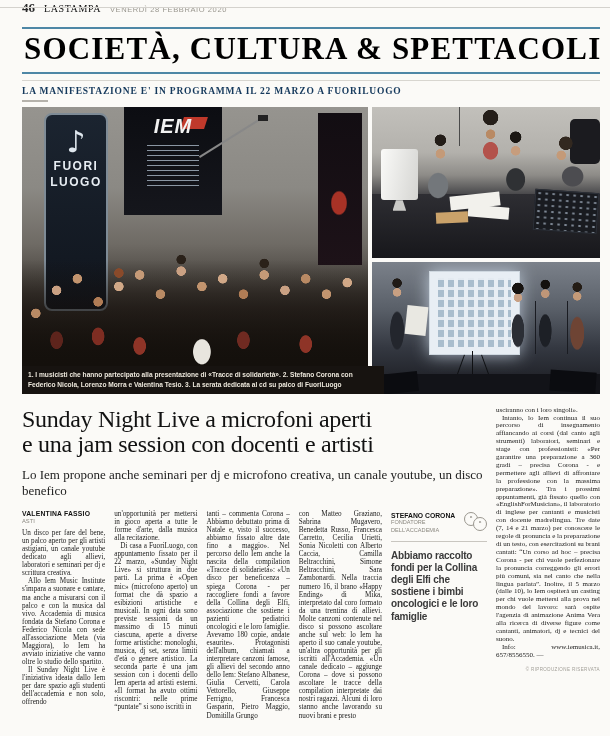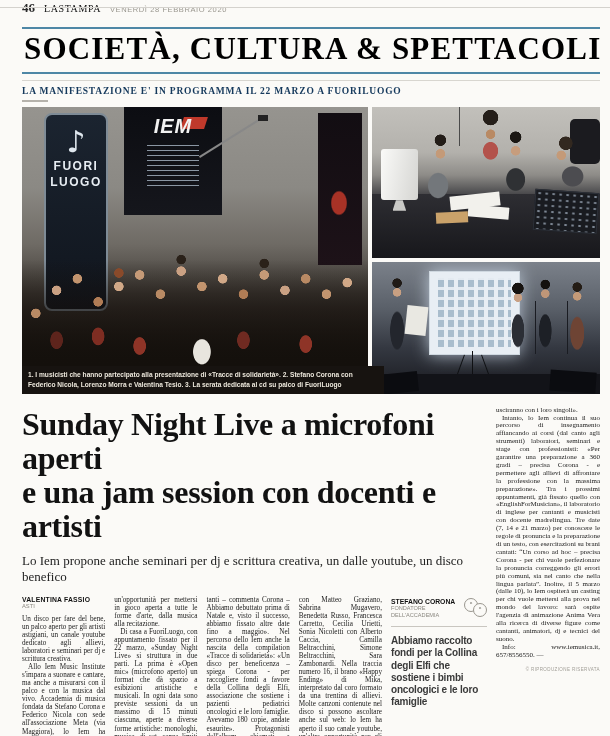--- a/index.html
+++ b/index.html
@@ -129,21 +129,21 @@
   .caption{position:absolute;left:0;bottom:0;width:362px;background:#171310;color:#ece7db;
     font-family:"Liberation Sans",sans-serif;font-size:6.6px;line-height:1.5;font-weight:bold;
     padding:4px 6px;box-sizing:border-box;}
 
   
   .article{display:flex;gap:9px;margin-top:13px;}
   .art-left{flex:1;min-width:0;}
   .art-right{width:104px;flex:none;height:314px;overflow:hidden;font-size:7px;line-height:1.13;text-align:justify;}
   .art-right p{margin:0;}
   .art-right p + p{text-indent:6px;}
-  .hl{font-size:32px;line-height:1.07;font-weight:bold;letter-spacing:-0.3px;color:#121212;}
+  .hl{font-size:24px;line-height:1.07;font-weight:normal;letter-spacing:-0.3px;color:#121212;}
   .subhead{margin-top:9px;font-size:13px;color:#222;}
   .cols{display:flex;gap:9px;margin-top:11px;height:222px;overflow:hidden;}
   .bcol{flex:1;min-width:0;font-size:7.2px;line-height:1.12;text-align:justify;}
   .bcol p{margin:0;}
   .bcol p + p{text-indent:6px;}
   .byline{font-family:"Liberation Sans",sans-serif;font-weight:bold;font-size:6.8px;letter-spacing:.2px;color:#111;}
   .place{font-family:"Liberation Sans",sans-serif;font-size:5.8px;color:#8b8880;margin-bottom:5px;}
 
   .pull{width:96px;flex:none;font-family:"Liberation Sans",sans-serif;padding-top:2px;}
   .pull-head{display:flex;justify-content:space-between;align-items:flex-start;border-bottom:1px solid #c9c6c0;padding-bottom:6px;}
@@ -229,21 +229,21 @@
       </div>
     </div>
 
     <div class="caption">1. I musicisti che hanno partecipato alla presentazione di «Tracce di solidarietà». 2. Stefano Corona con Federico Nicola, Lorenzo Morra e Valentina Tesio. 3. La serata dedicata al cd su palco di FuoriLuogo</div>
   </div>
 
   <div class="article">
     <div class="art-left">
       <div class="hl">Sunday Night Live a microfoni aperti</div>
       <div class="hl">e una jam session con docenti e artisti</div>
-      <div class="subhead">Lo Iem propone anche seminari per dj e scrittura creativa, un dalle youtube, un disco benefico</div>
+      <div class="subhead">Lo Iem propone anche seminari per dj e microfono creativa, un canale youtube, un disco benefico</div>
 
       <div class="cols">
         <div class="bcol">
           <div class="byline">VALENTINA FASSIO</div>
           <div class="place">ASTI</div>
           <p>Un disco per fare del bene, un palco aperto per gli artisti astigiani, un canale youtube dedicato agli allievi, laboratori e seminari per dj e scrittura creativa.</p>
           <p>Allo Iem Music Institute s'impara a suonare e cantare, ma anche a misurarsi con il palco e con la musica dal vivo. Accademia di musica fondata da Stefano Corona e Federico Nicola con sede all'associazione Meta (via Maggiora), lo Iem ha avviato iniziative che vanno oltre lo studio dello spartito.</p>
           <p>Il Sunday Night Live è l'iniziativa ideata dallo Iem per dare spazio agli studenti dell'accademia e non solo, offrendo</p>
         </div>
         <div class="bcol">

